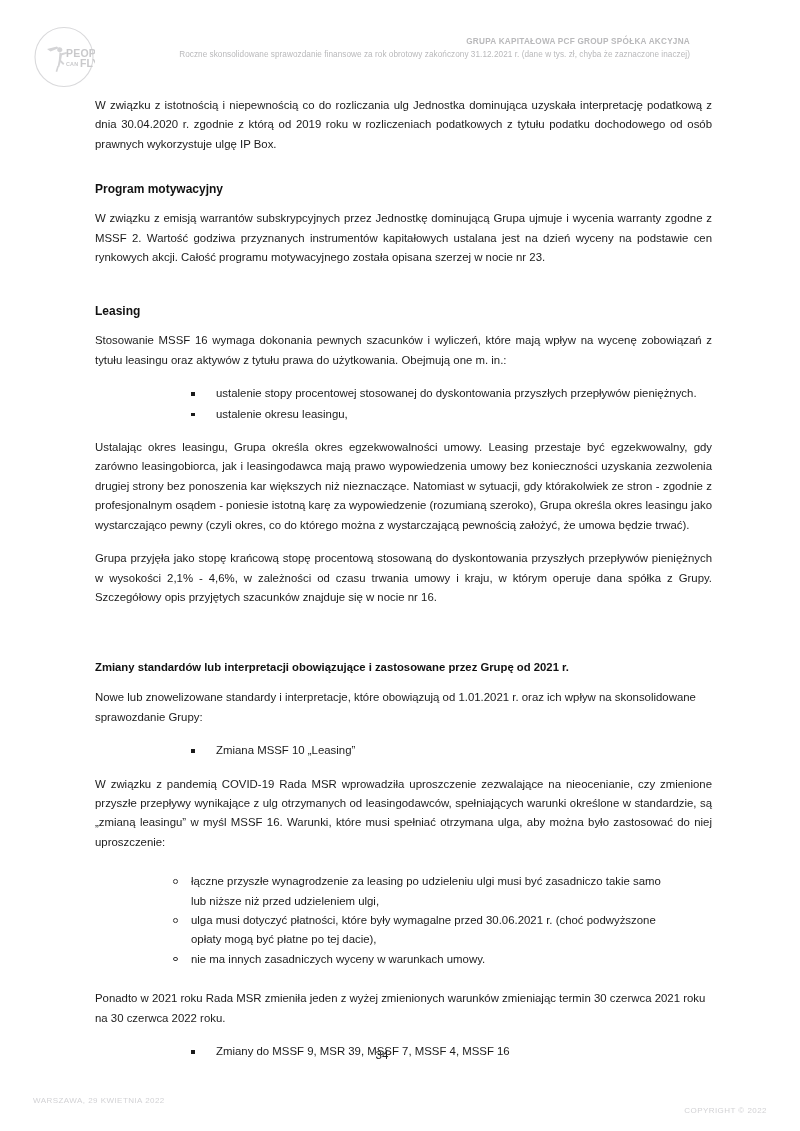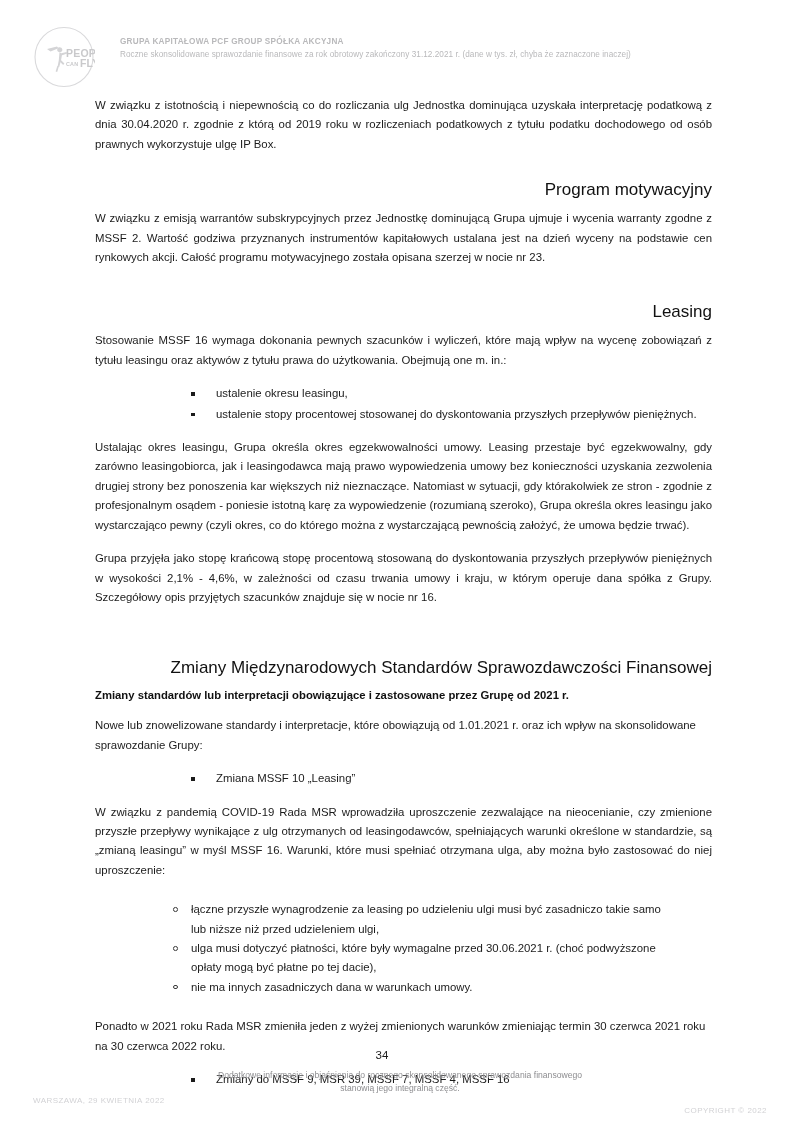--- a/index.html
+++ b/index.html
@@ -34,21 +34,21 @@
     width: 62px;
     height: 62px;
   }
   .logo svg { display: block; }
 
   .header-text {
     position: absolute;
     left: 120px;
     top: 36px;
     width: 570px;
-    text-align: left;
+    text-align: right;
   }
   .header-line1 {
     font-size: 8.2px;
     font-weight: bold;
     letter-spacing: 0.25px;
     color: #b9b9bb;
     line-height: 12px;
     white-space: nowrap;
   }
   .header-line2 {
@@ -73,25 +73,24 @@
     font-size: 11.4px;
     line-height: 19.4px;
     text-align: justify;
     color: #1b1b1b;
     hyphens: none;
   }
   p.body-text.nojustify { text-align: left; }
 
   h3.section-title {
     margin: 0 0 11px 0;
-    font-size: 17px;
-    font-weight: normal;
+    font-size: 12px;
+    font-weight: bold;
     line-height: 17px;
     color: #111111;
-    text-align: right;
   }
   h4.sub-title {
     margin: 0 0 12px 0;
     font-size: 11.3px;
     font-weight: bold;
     line-height: 17px;
     color: #111111;
   }
 
   .spacer-lg { height: 22px; }
@@ -232,57 +231,55 @@
 
     <h3 class="section-title">Program motywacyjny</h3>
     <p class="body-text">W związku z emisją warrantów subskrypcyjnych przez Jednostkę dominującą Grupa ujmuje i wycenia warranty zgodne z MSSF 2. Wartość godziwa przyznanych instrumentów kapitałowych ustalana jest na dzień wyceny na podstawie cen rynkowych akcji. Całość programu motywacyjnego została opisana szerzej w nocie nr 23.</p>
 
     <div class="spacer-lg"></div>
 
     <h3 class="section-title">Leasing</h3>
     <p class="body-text">Stosowanie MSSF 16 wymaga dokonania pewnych szacunków i wyliczeń, które mają wpływ na wycenę zobowiązań z tytułu leasingu oraz aktywów z tytułu prawa do użytkowania. Obejmują one m. in.:</p>
 
     <ul class="sq-list">
+      <li>ustalenie stopy procentowej stosowanej do dyskontowania przyszłych przepływów pieniężnych.</li>
       <li>ustalenie okresu leasingu,</li>
-      <li>ustalenie stopy procentowej stosowanej do dyskontowania przyszłych przepływów pieniężnych.</li>
     </ul>
 
     <p class="body-text">Ustalając okres leasingu, Grupa określa okres egzekwowalności umowy. Leasing przestaje być egzekwowalny, gdy zarówno leasingobiorca, jak i leasingodawca mają prawo wypowiedzenia umowy bez konieczności uzyskania zezwolenia drugiej strony bez ponoszenia kar większych niż nieznaczące. Natomiast w sytuacji, gdy którakolwiek ze stron - zgodnie z profesjonalnym osądem - poniesie istotną karę za wypowiedzenie (rozumianą szeroko), Grupa określa okres leasingu jako wystarczająco pewny (czyli okres, co do którego można z wystarczającą pewnością założyć, że umowa będzie trwać).</p>
     <p class="body-text">Grupa przyjęła jako stopę krańcową stopę procentową stosowaną do dyskontowania przyszłych przepływów pieniężnych w wysokości 2,1% - 4,6%, w zależności od czasu trwania umowy i kraju, w którym operuje dana spółka z Grupy. Szczegółowy opis przyjętych szacunków znajduje się w nocie nr 16.</p>
 
     <div class="spacer-xl"></div>
 
-    <h3 class="section-title">Zmiany Międzynarodowych Standardów Sprawozdawczości Finansowej</h3>
     <h4 class="sub-title">Zmiany standardów lub interpretacji obowiązujące i zastosowane przez Grupę od 2021 r.</h4>
     <p class="body-text nojustify">Nowe lub znowelizowane standardy i interpretacje, które obowiązują od 1.01.2021 r. oraz ich wpływ na skonsolidowane sprawozdanie Grupy:</p>
 
     <ul class="sq-list">
       <li class="nojust">Zmiana MSSF 10 „Leasing”</li>
     </ul>
 
     <p class="body-text">W związku z pandemią COVID-19 Rada MSR wprowadziła uproszczenie zezwalające na nieocenianie, czy zmienione przyszłe przepływy wynikające z ulg otrzymanych od leasingodawców, spełniających warunki określone w standardzie, są „zmianą leasingu” w myśl MSSF 16. Warunki, które musi spełniać otrzymana ulga, aby można było zastosować do niej uproszczenie:</p>
 
     <div class="spacer-sm"></div>
 
     <ul class="circ-list">
       <li>łączne przyszłe wynagrodzenie za leasing po udzieleniu ulgi musi być zasadniczo takie samo lub niższe niż przed udzieleniem ulgi,</li>
       <li>ulga musi dotyczyć płatności, które były wymagalne przed 30.06.2021 r. (choć podwyższone opłaty mogą być płatne po tej dacie),</li>
-      <li>nie ma innych zasadniczych dana w warunkach umowy.</li>
+      <li>nie ma innych zasadniczych wyceny w warunkach umowy.</li>
     </ul>
 
     <div class="spacer-sm"></div>
 
     <p class="body-text nojustify">Ponadto w 2021 roku Rada MSR zmieniła jeden z wyżej zmienionych warunków zmieniając termin 30 czerwca 2021 roku na 30 czerwca 2022 roku.</p>
 
     <ul class="sq-list">
       <li class="nojust">Zmiany do MSSF 9, MSR 39, MSSF 7, MSSF 4, MSSF 16</li>
     </ul>
 
   </div>
 
   <div class="page-footer">
     <div class="page-number">34</div>
-    <div class="footer-note">Dodatkowe informacje i objaśnienia do rocznego skonsolidowanego sprawozdania finansowego stanowią jego integralną część.</div>
     <div class="footer-left">WARSZAWA, 29 KWIETNIA 2022</div>
     <div class="footer-right">COPYRIGHT © 2022</div>
   </div>
 
 </div>
 
 </body></html>

